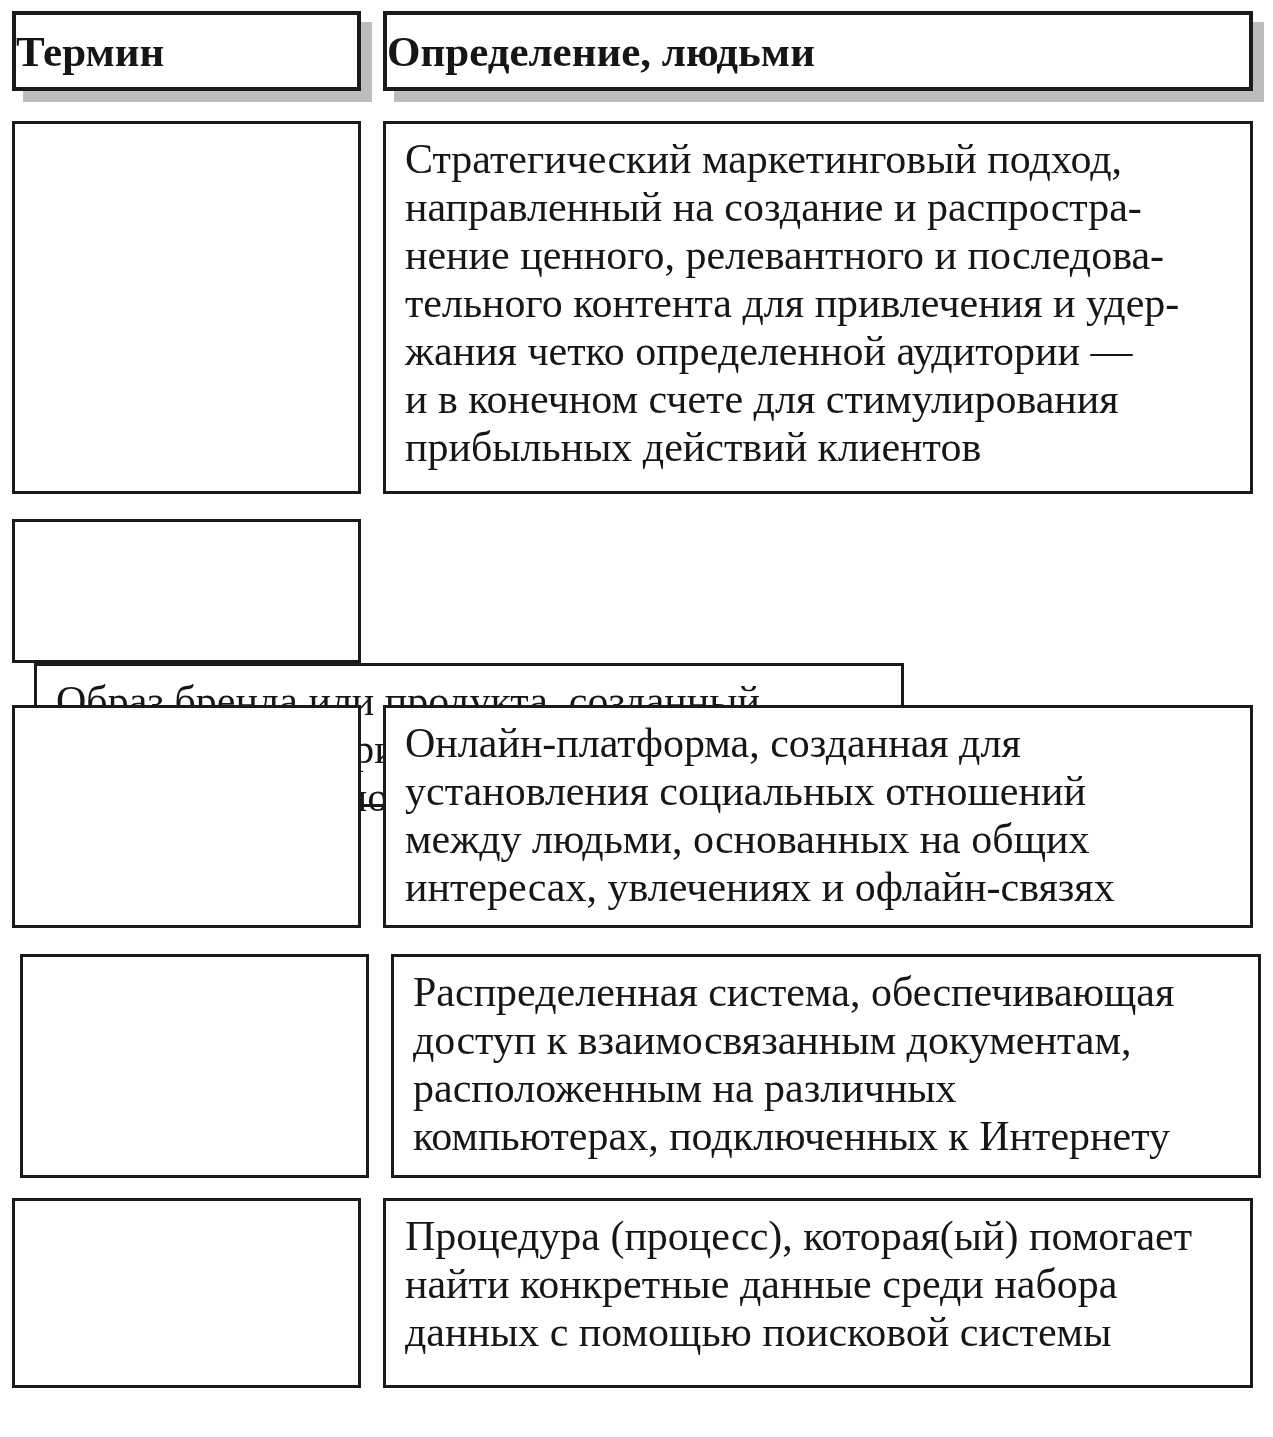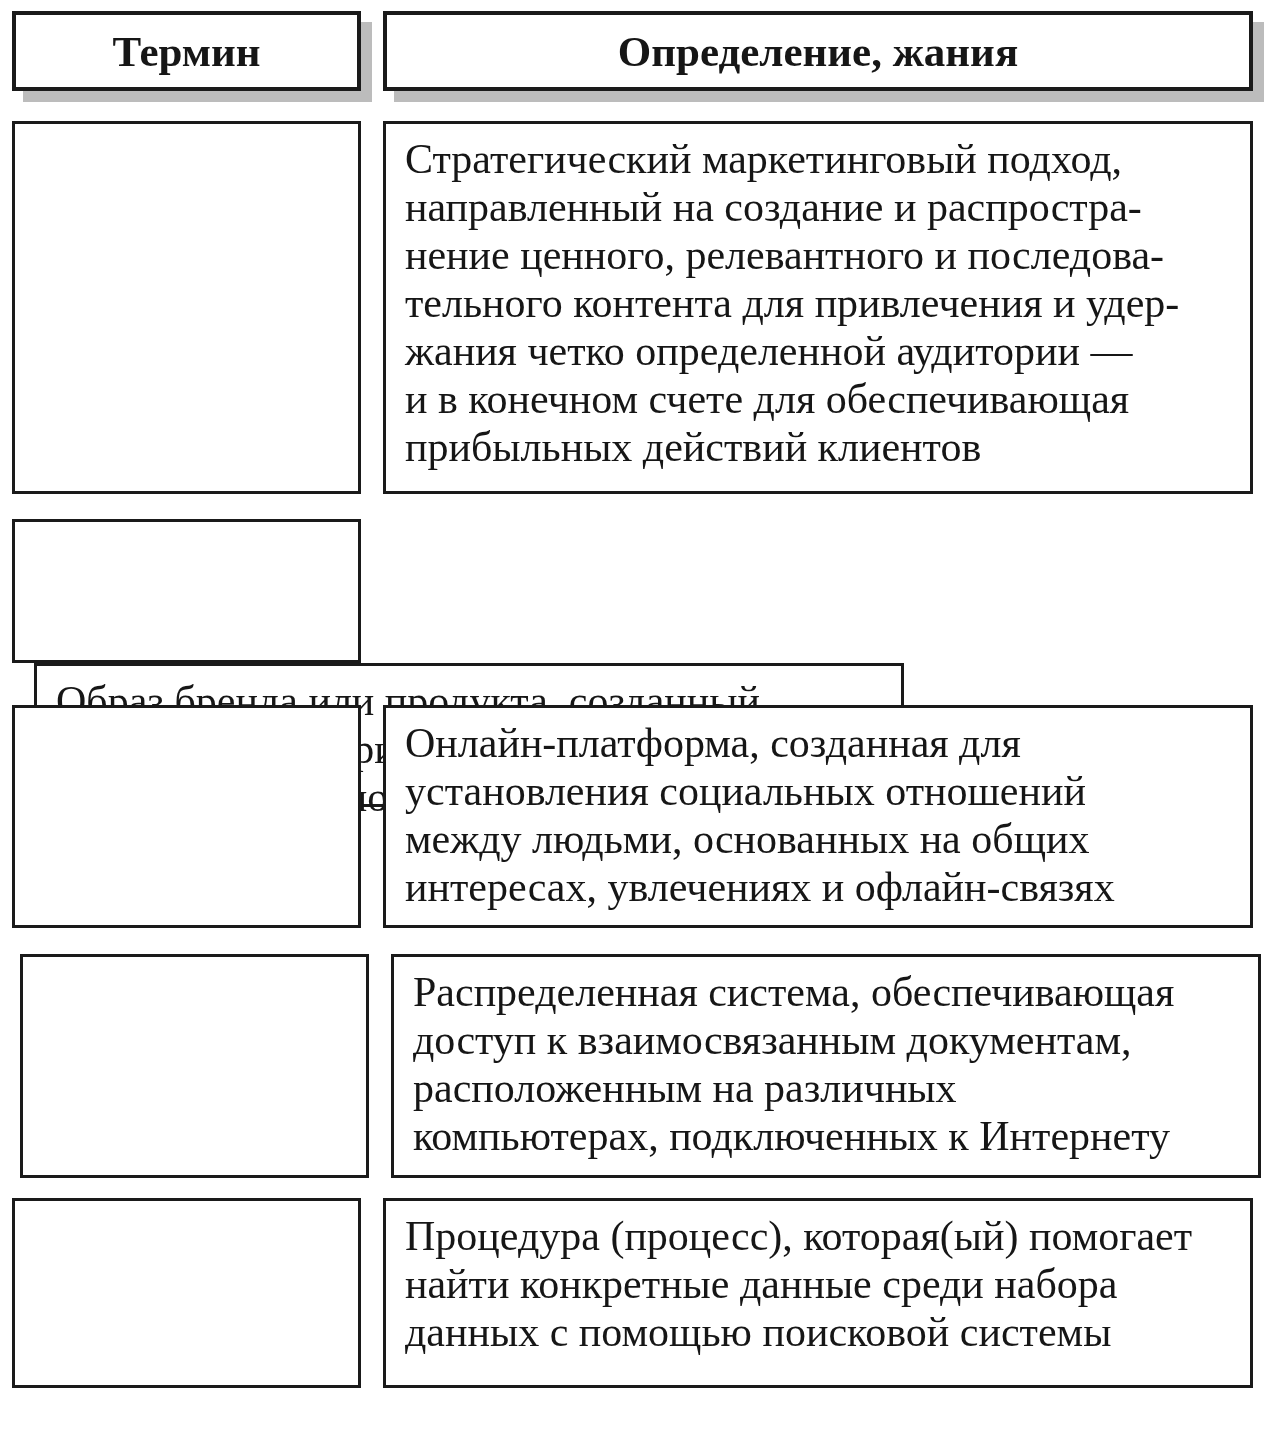--- a/index.html
+++ b/index.html
@@ -27,21 +27,20 @@
     flex: none;
     margin-left: 22px;
   }
   .header-row { margin-top: 11px; height: 80px; }
   .header-cell {
     border: 4px solid #1a1a1a;
     background: #ffffff;
     box-shadow: 11px 11px 0 0 #bcbcbc;
     display: flex;
     align-items: center;
-    justify-content: center;
     font-weight: bold;
     font-size: 43px;
     line-height: 1;
     white-space: pre;
   }
   .body-row .cell {
     border: 3px solid #1a1a1a;
     background: #ffffff;
     height: 100%;
   }
@@ -62,33 +61,33 @@
 </head>
 <body>
 
 <div class="page">
 
   <div class="row header-row">
     <div class="term-col header-cell">
       <span>Термин</span>
     </div>
     <div class="def-col header-cell">
-      <span>Определение, жания</span>
+      <span>Определение, людьми</span>
     </div>
   </div>
 
   <div class="row body-row row-1">
     <div class="term-col cell"></div>
     <div class="def-col cell">
       <div class="def-text">Стратегический маркетинговый подход,
 направленный на создание и распростра-
 нение ценного, релевантного и последова-
 тельного контента для привлечения и удер-
 жания четко определенной аудитории —
-и в конечном счете для обеспечивающая
+и в конечном счете для стимулирования
 прибыльных действий клиентов</div>
     </div>
   </div>
 
   <div class="row body-row row-2">
     <div class="term-col cell"></div>
     <div class="def-col cell">
       <div class="def-text">Образ бренда или продукта, созданный
 компанией для привлечения
 потенциальных покупателей</div>

